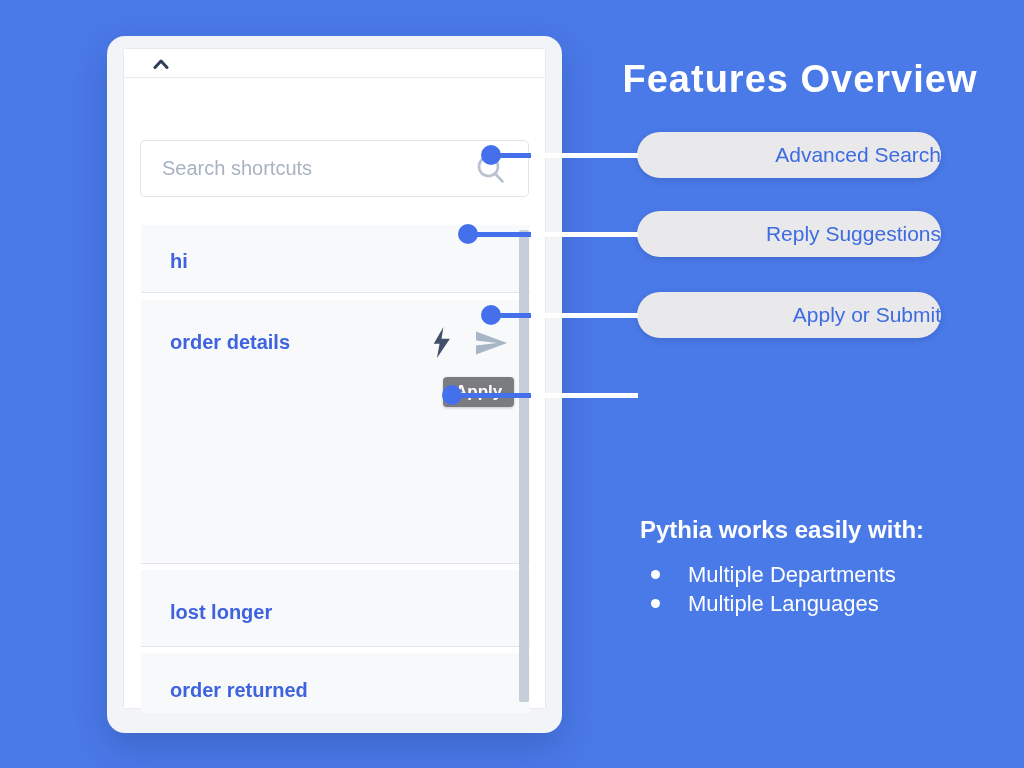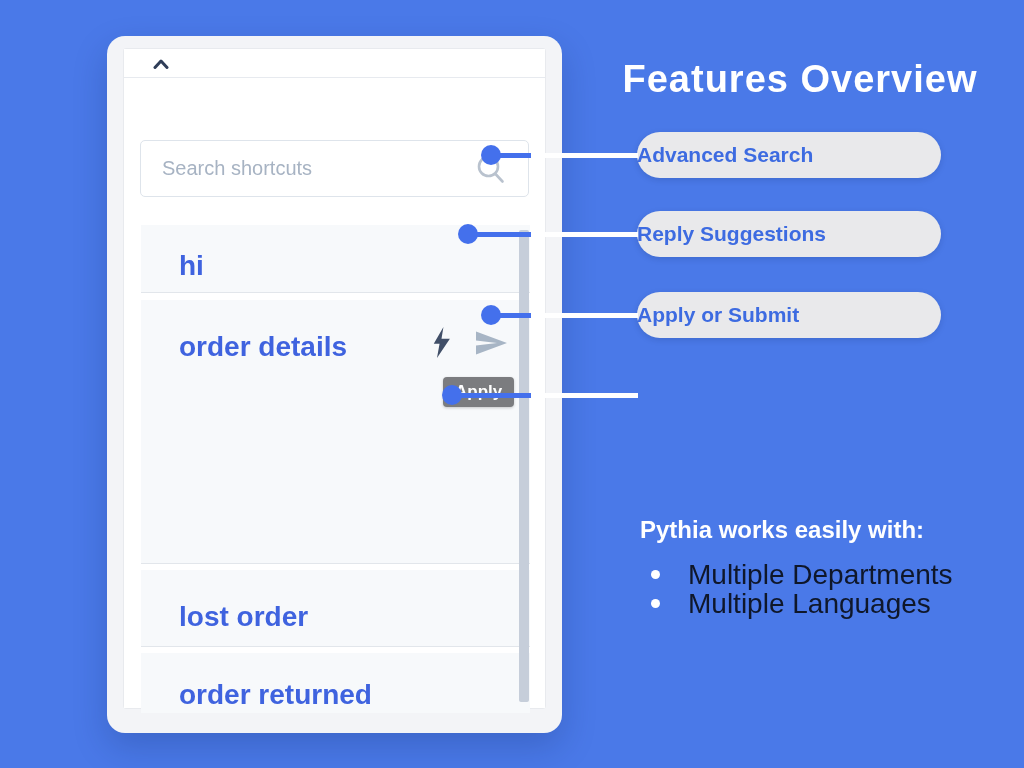--- a/index.html
+++ b/index.html
@@ -24,59 +24,59 @@
                 color:#5A6A84;padding:0 60px 0 21px;box-sizing:border-box;}
   .search-input::placeholder{color:#A7B3C3;opacity:1;}
   .search-icon{position:absolute;right:22px;top:13px;}
 
   
   .row{position:absolute;left:17px;width:389px;background:#F7F9FB;box-shadow:0 1px 0 #E2E6EB;cursor:pointer;}
   .row-hi{top:147px;height:67px;}
   .row-od{top:222px;height:263px;}
   .row-lost{top:492px;height:76px;}
   .row-ret{top:575px;height:60px;box-shadow:none;}
-  .shortcut-name{position:absolute;left:38px;font-size:28px;font-weight:bold;color:#3F63DF;white-space:nowrap;}
+  .shortcut-name{position:absolute;left:29px;font-size:20px;font-weight:bold;color:#3F63DF;white-space:nowrap;}
   .row-hi .shortcut-name{top:25px;}
   .row-od .shortcut-name{top:31px;}
   .row-lost .shortcut-name{top:31px;}
   .row-ret .shortcut-name{top:26px;}
 
   .bolt-icon{position:absolute;left:291px;top:27px;}
   .send-icon{position:absolute;left:334px;top:30px;}
   .tooltip{position:absolute;left:302px;top:77px;background:#7B7C7F;color:#fff;font-size:17px;
            font-weight:bold;padding:5px 12px;border-radius:4px;box-shadow:0 1px 3px rgba(0,0,0,.2);}
   .preview{position:absolute;left:29px;top:96px;width:322px;margin:0;font-size:19px;line-height:30px;
            color:#3E4E67;}
 
   .scrollbar-thumb{position:absolute;left:395px;top:152px;width:10px;height:472px;background:#C6CEDA;
                    border-radius:2px;cursor:pointer;}
 
   
   .title{position:absolute;left:558px;top:42px;width:452px;margin:16px;text-align:center;color:#FFFFFF;
          font-size:38px;font-weight:bold;letter-spacing:1px;}
 
   .pill{position:absolute;left:637px;width:304px;height:46px;background:#E9E9EB;border-radius:23px;
-        color:#3D6BE1;font-size:21px;font-weight:bold;text-align:left;line-height:46px;
+        color:#3D6BE1;font-size:21px;font-weight:normal;text-align:right;line-height:46px;
         box-shadow:0 2px 6px rgba(10,25,70,.15);}
   .pill-0{top:132px;} .pill-1{top:211px;} .pill-2{top:292px;} .pill-3{top:372px;}
 
   
   .dot{position:absolute;width:20px;height:20px;border-radius:50%;background:#4470EC;z-index:6;}
   .stem{position:absolute;height:5px;background:#4470EC;z-index:6;}
   .lead{position:absolute;left:531px;width:107px;height:5px;background:#FFFFFF;z-index:6;}
   .dot-0{left:481px;top:145px;} .stem-0{left:491px;top:152.5px;width:40px;} .lead-0{top:152.5px;}
   .dot-1{left:458px;top:224px;} .stem-1{left:468px;top:231.5px;width:63px;} .lead-1{top:231.5px;}
   .dot-2{left:481px;top:305px;} .stem-2{left:491px;top:312.5px;width:40px;} .lead-2{top:312.5px;}
   .dot-3{left:442px;top:385px;} .stem-3{left:452px;top:392.5px;width:79px;} .lead-3{top:392.5px;}
 
   
   .integrations-heading{position:absolute;left:640px;top:516px;margin:0;color:#fff;font-size:24px;
                         font-weight:bold;}
   .integrations-list{position:absolute;left:645px;top:560px;margin:0;padding:0;list-style:none;}
-  .integrations-list li{position:relative;padding-left:43px;color:#0f172a;font-size:28px;line-height:29px;}
+  .integrations-list li{position:relative;padding-left:43px;color:#ffffff;font-size:22px;line-height:29px;}
   .integrations-list li::before{content:"";position:absolute;left:6px;top:10px;width:9px;height:9px;
                                 border-radius:50%;background:#fff;}
 </style>
 </head>
 <body>
 
 <div class="stage">
 
   <div class="card">
     <div class="inner">
@@ -108,21 +108,21 @@
           <svg class="bolt-icon" width="19" height="31" viewBox="0 0 14 24">
             <polygon points="8.5,0 1,13 5.5,13 3.5,24 13.5,9 7,9" fill="#414F68"></polygon>
           </svg>
           <svg class="send-icon" width="33" height="26" viewBox="0 0 33 26">
             <path d="M1,1.5 L32,13 L1,24.5 L1,15.5 L22,13 L1,10.5 Z" fill="#A7B5C5"></path>
           </svg>
           <div class="tooltip">Apply</div>
         </div>
 
         <div class="row row-lost">
-          <span class="shortcut-name">lost order</span>
+          <span class="shortcut-name">lost longer</span>
         </div>
 
         <div class="row row-ret">
           <span class="shortcut-name">order returned</span>
         </div>
 
         <div class="scrollbar-thumb"></div>
       </div>
     </div>
   </div>

